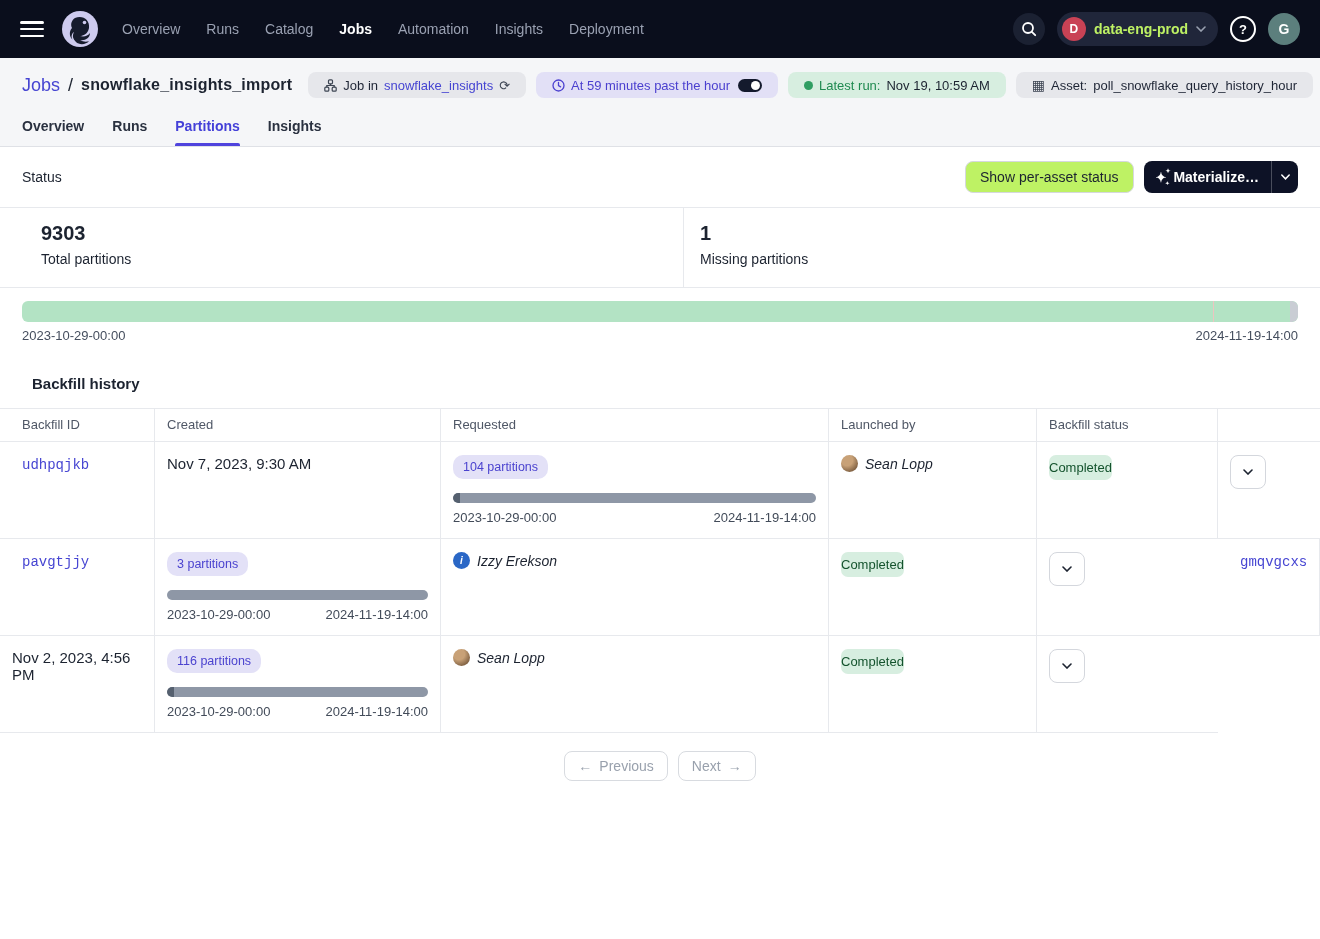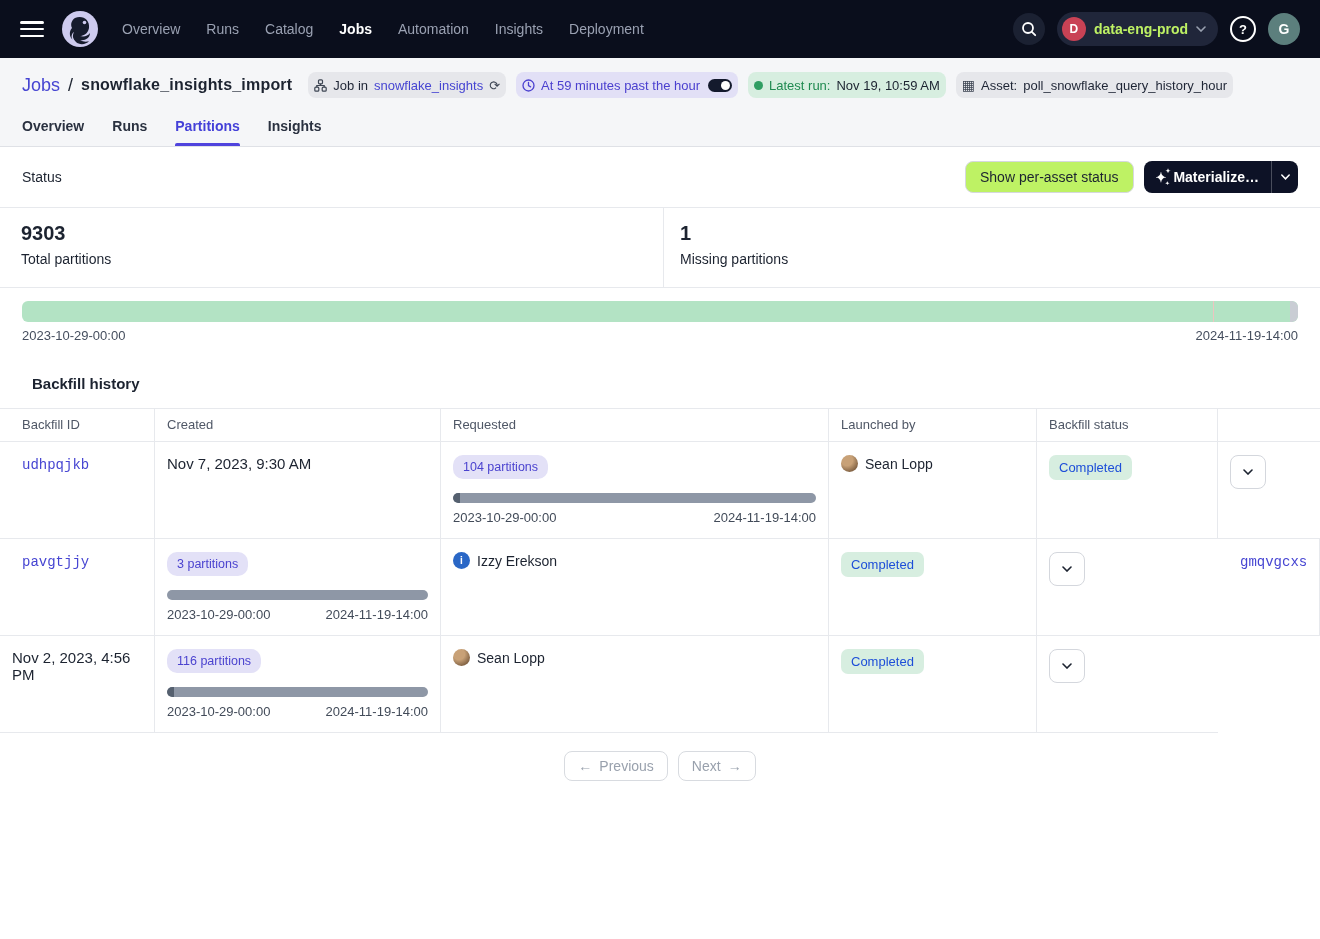--- a/index.html
+++ b/index.html
@@ -29,21 +29,21 @@
   .help-btn { width:26px; height:26px; border-radius:50%; border:2px solid #fff; color:#fff; display:flex; align-items:center; justify-content:center; font-size:13px; font-weight:700; cursor:pointer; }
   .user-avatar { width:32px; height:32px; border-radius:50%; background:#5c7f7d; color:#fff; font-size:14px; font-weight:600; display:flex; align-items:center; justify-content:center; cursor:pointer; }
 
   
   .pagehead { background:#f5f6f8; border-bottom:1px solid #dfe1e6; }
   .crumb-row { display:flex; align-items:center; padding:14px 22px 10px 22px; gap:8px; }
   .crumb-parent { color:#4645d2; font-size:18px; cursor:pointer; }
   .crumb-sep { color:#1c2330; font-size:18px; }
   .crumb-title { color:#1c2330; font-size:16px; font-weight:700; letter-spacing:.2px; }
   .tag-row { display:flex; gap:10px; margin-left:8px; align-items:center; }
-  .tag { height:26px; border-radius:8px; display:flex; align-items:center; gap:6px; padding:0 6px; font-size:13px; white-space:nowrap; }
+  .tag { height:26px; border-radius:8px; display:flex; align-items:center; gap:6px; padding:0 16px; font-size:13px; white-space:nowrap; }
   .tag.gray { background:#e6e7eb; color:#1e2535; }
   .tag.lav { background:#e2e0f6; color:#4b40cf; cursor:pointer; }
   .tag.green { background:#d7eee0; color:#1c2330; }
   .tag .lnk { color:#4645d2; cursor:pointer; }
   .dot-green { width:9px; height:9px; border-radius:50%; background:#2f9e62; }
   .toggle { width:24px; height:13px; border-radius:7px; background:#141a2d; position:relative; margin-left:2px; cursor:pointer; }
   .toggle::after { content:""; position:absolute; right:2px; top:2px; width:9px; height:9px; background:#fff; border-radius:50%; }
   .refresh-glyph { font-size:13px; color:#3d4553; }
   .asset-glyph { font-size:14px; color:#3d4553; line-height:1; }
 
@@ -60,21 +60,21 @@
   .btn-split { height:32px; background:#0d1226; border-radius:8px; display:flex; align-items:stretch; color:#fff; overflow:hidden; cursor:pointer; }
   .btn-split .main { display:flex; align-items:center; gap:7px; padding:0 12px; font-size:14px; font-weight:600; }
   .btn-split .divider { width:1px; background:rgba(255,255,255,.25); }
   .btn-split .caret { width:26px; display:flex; align-items:center; justify-content:center; }
   .sparkle { position:relative; font-size:13px; line-height:1; }
   .sparkle .s2 { position:absolute; font-size:6px; top:-3px; right:-4px; }
   .sparkle .s3 { position:absolute; font-size:5px; bottom:-2px; right:-3px; }
 
   
   .stats { display:grid; grid-template-columns:663px 1fr; border-top:1px solid #e7e9ed; border-bottom:1px solid #e7e9ed; }
-  .stat { padding:14px 22px 20px 21px; }
+  .stat { padding:14px 22px 20px 21px;margin-left:20px; }
   .stat + .stat { border-left:1px solid #e7e9ed; padding-left:16px; }
   .stat-value { font-size:20px; font-weight:700; color:#1c2330; }
   .stat-label { font-size:14px; color:#1c2330; margin-top:6px; }
 
   
   .obar-wrap { padding:13px 22px 0 22px; }
   .obar { height:21px; background:#b3e3c4; border-radius:6px; position:relative; overflow:hidden; }
   .obar .marker-line { position:absolute; top:0; bottom:0; left:93.3%; width:1px; background:#edc4c0; }
   .obar .end-cap { position:absolute; top:0; bottom:0; right:0; width:8px; background:#c9cdd4; border-radius:0 6px 6px 0; }
   .obar-labels { display:flex; justify-content:space-between; font-size:13px; color:#454e5e; margin-top:6px; }
@@ -84,24 +84,24 @@
   .bf-table { display:grid; grid-template-columns:155px 286px 388px 208px 181px 1fr; border-top:1px solid #e7e9ed; }
   .hcell { font-size:13px; color:#4f5766; padding:8px 12px 9px 12px; border-bottom:1px solid #e7e9ed; background:#fff; }
   .cell { padding:13px 12px; border-bottom:1px solid #e7e9ed; font-size:15px; color:#1c2330; }
   .bR { border-right:1px solid #e7e9ed; }
   .padL { padding-left:22px; }
   .cell-id { font-family:"Liberation Mono", monospace; font-size:14px; color:#4645d2; cursor:pointer; }
   .req-pill { display:inline-block; background:#e3e1f7; color:#4b43cf; font-size:12.5px; border-radius:10px; padding:5px 10px; }
   .row-bar { height:10px; background:#8e97a6; border-radius:5px; margin-top:14px; position:relative; overflow:hidden; }
   .row-bar.cap::before { content:""; position:absolute; left:0; top:0; bottom:0; width:7px; background:#55606f; border-radius:5px 0 0 5px; }
   .row-dates { display:flex; justify-content:space-between; font-size:13px; color:#424b59; margin-top:7px; }
-  .lb { display:flex; align-items:center; gap:7px; font-size:14px; }
+  .lb { display:flex; align-items:center; gap:7px; font-size:14px;font-style:italic; }
   .avatar-photo { width:17px; height:17px; border-radius:50%; background:radial-gradient(circle at 35% 30%, #c8a177 0 35%, #8a6a4a 70%, #5d452e); flex:0 0 auto; }
   .avatar-izzy { width:17px; height:17px; border-radius:50%; background:#2a67c6; color:#fff; font-size:10px; font-weight:700; display:flex; align-items:center; justify-content:center; flex:0 0 auto; }
-  .status-pill { display:inline-block; background:#d7eee0; color:#1d4ed8; font-size:13px; border-radius:7px; padding:5px 10px; }
+  .status-pill { display:inline-block; background:#d7eee0; color:#14532d; font-size:13px; border-radius:7px; padding:5px 0; }
   .row-menu-btn { width:36px; height:34px; border:1px solid #d4d7dd; border-radius:8px; background:#fff; display:flex; align-items:center; justify-content:center; cursor:pointer; }
 
   
   .pager { display:flex; justify-content:center; gap:10px; padding:18px 0 30px 0; }
   .pg-btn { height:30px; border:1px solid #d8dbe0; border-radius:8px; background:#fff; color:#99a1ad; font-size:14px; font-family:inherit; padding:0 13px; display:flex; align-items:center; gap:7px; cursor:default; }
 
   svg { display:block; }
 </style>
 </head>
 <body>

